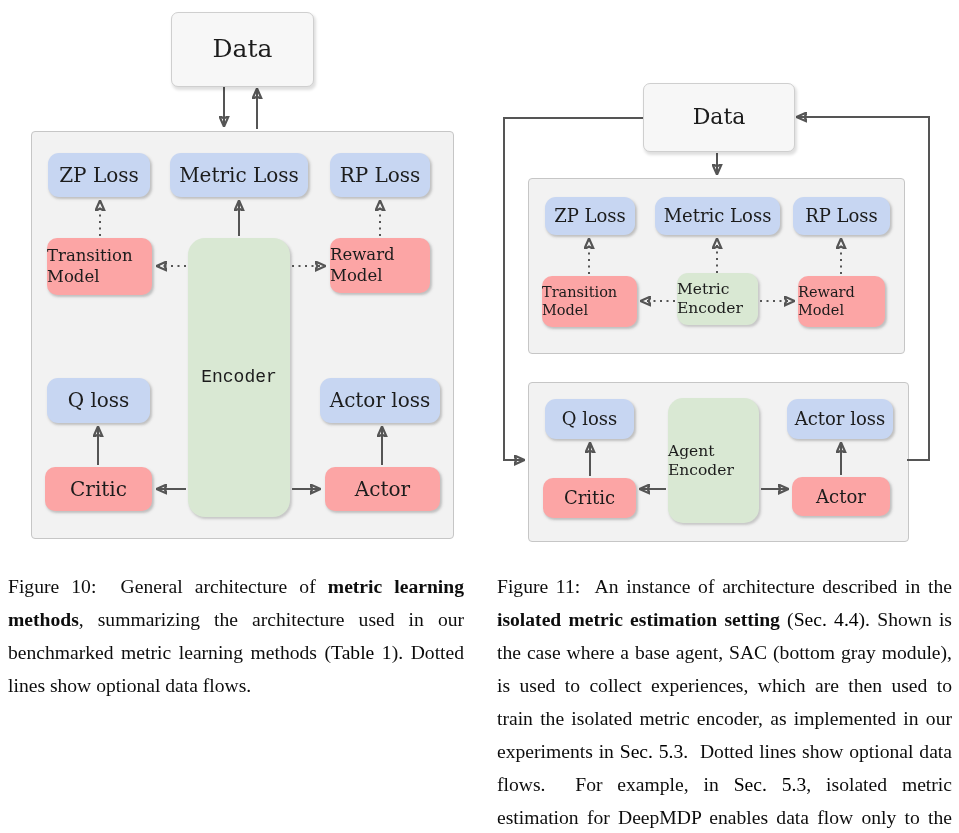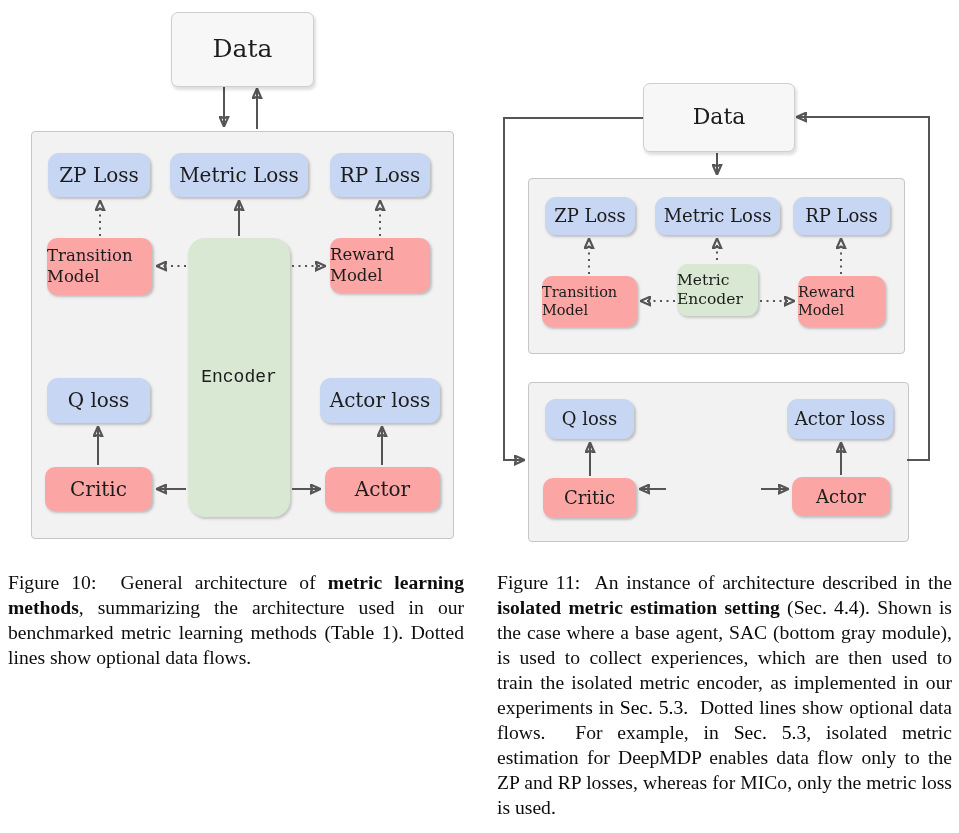--- a/index.html
+++ b/index.html
@@ -7,21 +7,21 @@
   .fig{position:absolute;}
   .panel{position:absolute;background:#f2f2f2;border:1.6px solid #c6c6c6;border-radius:4px;z-index:1;}
   .node{position:absolute;display:flex;align-items:center;justify-content:center;text-align:left;color:#1c1c1c;z-index:3;line-height:1.22;}
   .loss{background:#c7d6f2;border-radius:11px;box-shadow:1.5px 2px 2.5px rgba(110,110,110,0.38);}
   .model{background:#fca5a5;border-radius:10px;box-shadow:1.5px 2px 2.5px rgba(110,110,110,0.38);}
   .enc{background:#d9e8d3;box-shadow:1.5px 2px 2.5px rgba(110,110,110,0.32);}
   .databox{background:#f7f7f7;border:1.5px solid #cfcfcf;border-radius:7px;box-shadow:1.5px 2.5px 3px rgba(0,0,0,0.13);}
   svg.wires{position:absolute;left:0;top:0;z-index:2;}
   svg.wires path{stroke:#555;stroke-width:2;fill:none;}
   svg.wires path.dot{stroke-dasharray:2 4.5;}
-  .caption{position:absolute;font-family:"Liberation Serif",serif;font-size:19.6px;line-height:25px;color:#0d0d0d;text-align:justify;margin:0;}
+  .caption{position:absolute;font-family:"Liberation Serif",serif;font-size:19.6px;line-height:33px;color:#0d0d0d;text-align:justify;margin:0;}
   .caption b{font-weight:bold;}
   .ref{color:#000000;margin-top:12px;}
 </style>
 </head>
 <body>
 
 <div class="page">
 
   <div class="fig" style="left:0px;top:0px;width:470px;height:560px;">
     <div class="panel" style="left:31px;top:131px;width:421px;height:406px;"></div>
@@ -82,23 +82,24 @@
       <path d="M361,395 L361,364" marker-end="url(#a11)"></path>
       <path d="M186,409 L161,409" marker-end="url(#a11)"></path>
       <path d="M281,409 L307,409" marker-end="url(#a11)"></path>
     </svg>
 
     <div class="node databox" style="left:163px;top:3px;width:150px;height:67px;font-size:22px;">Data</div>
     <div class="node loss" style="left:65px;top:117px;width:90px;height:38px;font-size:18px;">ZP Loss</div>
     <div class="node loss" style="left:175px;top:117px;width:125px;height:38px;font-size:18px;">Metric Loss</div>
     <div class="node loss" style="left:313px;top:117px;width:97px;height:38px;font-size:18px;">RP Loss</div>
     <div class="node model" style="left:62px;top:196px;width:95px;height:51px;font-size:14.5px;">Transition Model</div>
-    <div class="node enc" style="left:197px;top:184px;width:81px;height:52px;font-size:15.5px;border-radius:11px;">Metric Encoder</div>
+    <div class="node enc" style="left:197px;top:193px;width:81px;height:52px;font-size:15.5px;border-radius:11px;">Metric Encoder</div>
     <div class="node model" style="left:318px;top:196px;width:87px;height:51px;font-size:14.5px;">Reward Model</div>
     <div class="node loss" style="left:65px;top:319px;width:89px;height:40px;font-size:18px;">Q loss</div>
     <div class="node loss" style="left:307px;top:319px;width:106px;height:40px;font-size:18px;">Actor loss</div>
+    <div class="node enc" style="left:188px;top:318px;width:91px;height:125px;font-size:15.5px;border-radius:15px;">Agent Encoder</div>
     <div class="node model" style="left:63px;top:398px;width:93px;height:40px;font-size:18px;">Critic</div>
     <div class="node model" style="left:312px;top:397px;width:98px;height:39px;font-size:18px;">Actor</div>
   </div>
 
   <p class="caption" style="left:497px;top:570px;width:455px;"><span>Figure 11:&nbsp; An instance of architecture described in the </span><b>isolated metric estimation setting</b><span> (</span><span class="ref">Sec. 4.4</span><span>). Shown is the case where a base agent, SAC (bottom gray module), is used to collect experiences, which are then used to train the isolated metric encoder, as implemented in our experiments in </span><span class="ref">Sec. 5.3</span><span>.&nbsp; Dotted lines show optional data flows.&nbsp; For example, in </span><span class="ref">Sec. 5.3</span><span>, isolated metric estimation for DeepMDP enables data flow only to the ZP and RP losses, whereas for MICo, only the metric loss is used.</span></p>
 
 </div>
 
 </body></html>

